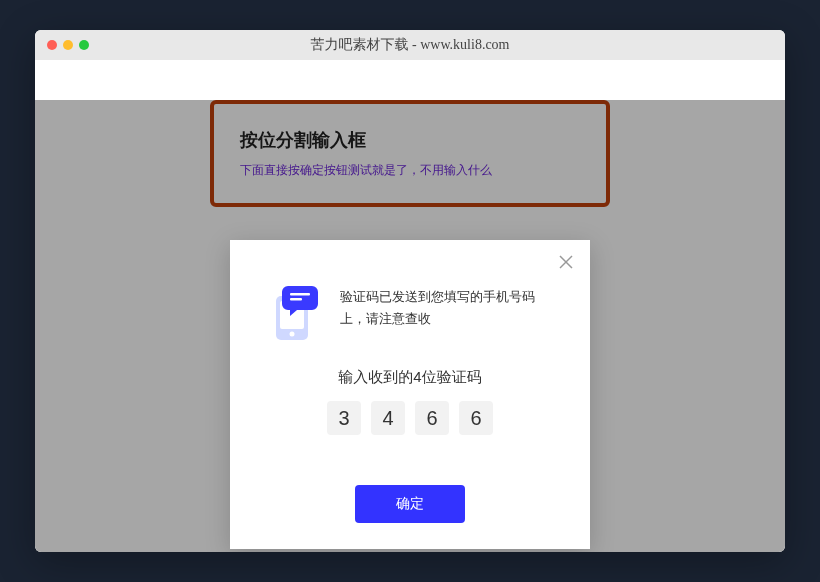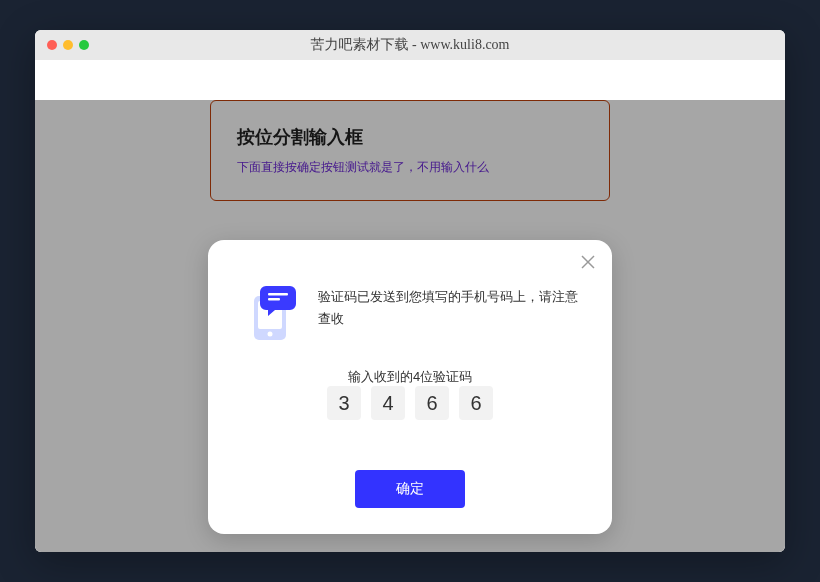--- a/index.html
+++ b/index.html
@@ -61,41 +61,41 @@
     .dim-overlay {
       position: absolute;
       inset: 0;
       background: rgba(0,0,0,0.35);
       z-index: 10;
     }
     .background-card {
       margin: 40px auto 0;
       width: 400px;
       padding: 24px 26px;
-      border: 1px solid #c2410c;
+      border: 4px solid #c2410c;
       border-radius: 6px;
     }
     .bg-title {
       font-size: 18px;
       font-weight: bold;
       color: #222;
       margin-bottom: 10px;
     }
     .bg-subtitle {
       font-size: 12px;
       color: #6d28d9;
     }
     .modal {
       position: absolute;
       top: 140px;
       left: 50%;
       transform: translateX(-50%);
-      width: 404px;
+      width: 360px;
       background: #fff;
-      border-radius: 16px;
+      border-radius: 0;
       z-index: 20;
       padding: 30px 30px 26px;
       box-shadow: 0 6px 24px rgba(0,0,0,0.18);
     }
     .close-btn {
       position: absolute;
       top: 14px;
       right: 16px;
       width: 16px;
       height: 16px;
@@ -120,22 +120,23 @@
       flex-shrink: 0;
     }
     .modal-msg {
       font-size: 13px;
       color: #333;
       line-height: 1.7;
       padding-top: 2px;
     }
     .input-label {
       text-align: center;
-      font-size: 13px;
+      font-size: 15px;
       color: #333;
+      margin-bottom: 14px;
     }
     .code-inputs {
       display: flex;
       justify-content: center;
       gap: 10px;
       margin-bottom: 50px;
     }
     .code-box {
       width: 34px;
       height: 34px;

